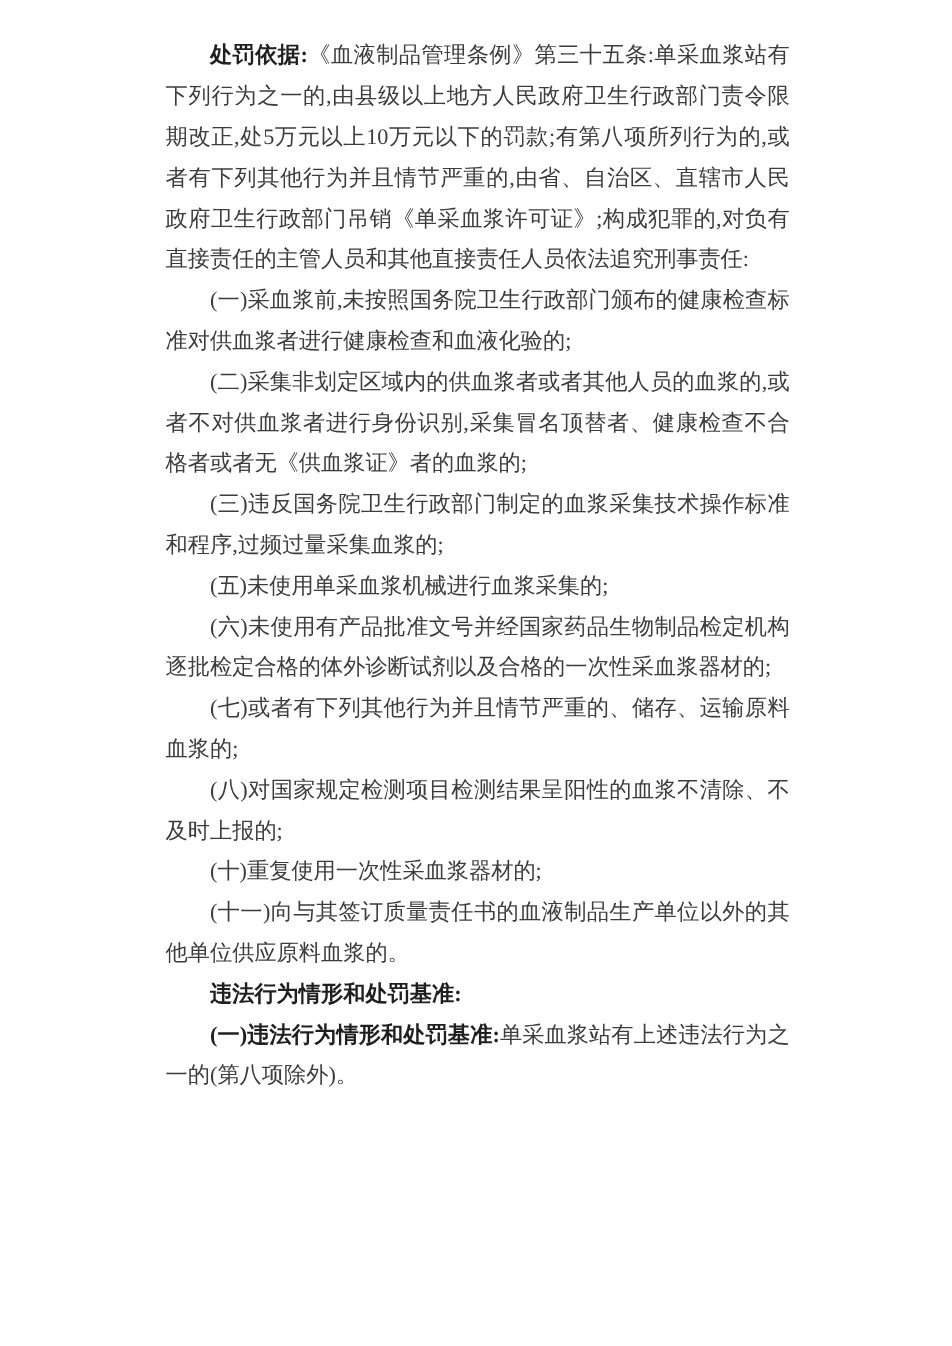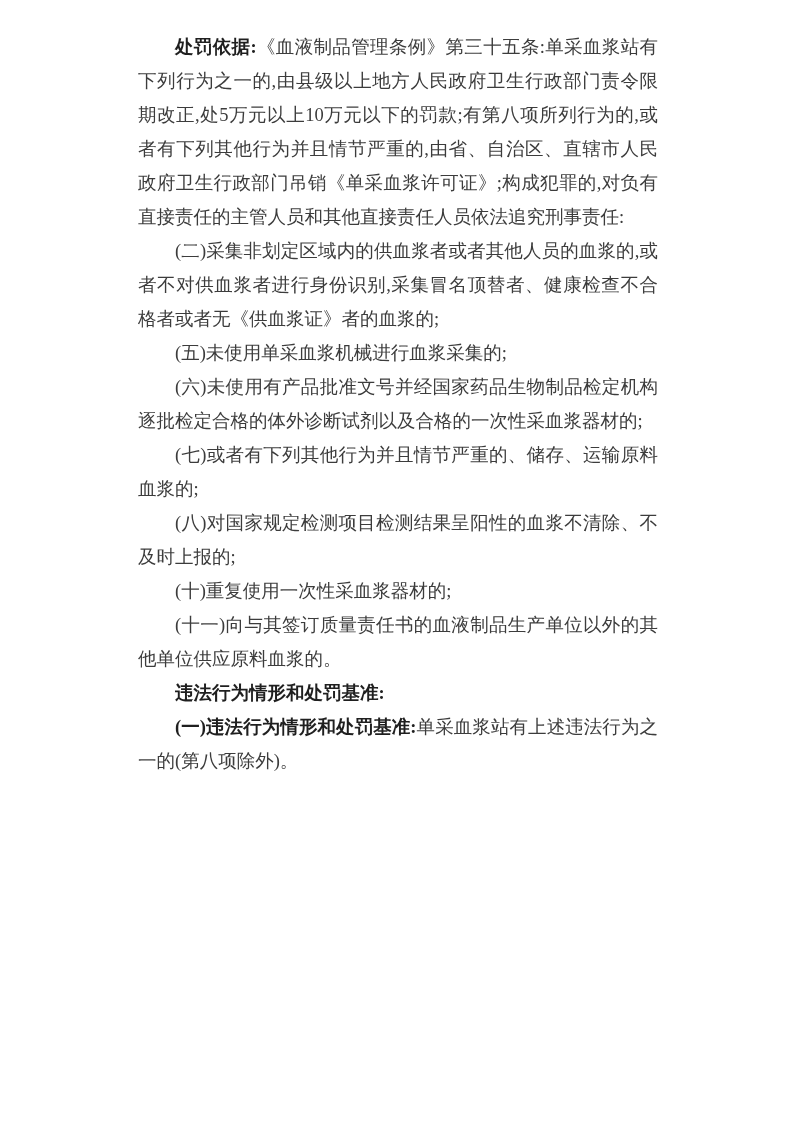--- a/index.html
+++ b/index.html
@@ -39,21 +39,23 @@
     font-weight: bold;
     color: #1f1f1f;
   }
 </style>
 </head>
 <body>
 
 <div class="page">
   <div class="doc-body">
       <p class="para"><span class="run bold">处罚依据:</span><span class="run">《血液制品管理条例》第三十五条:单采血浆站有下列行为之一的,由县级以上地方人民政府卫生行政部门责令限期改正,处5万元以上10万元以下的罚款;有第八项所列行为的,或者有下列其他行为并且情节严重的,由省、自治区、直辖市人民政府卫生行政部门吊销《单采血浆许可证》;构成犯罪的,对负有直接责任的主管人员和其他直接责任人员依法追究刑事责任:</span></p>
+      <p class="para"><span class="run">(一)采血浆前,未按照国务院卫生行政部门颁布的健康检查标准对供血浆者进行健康检查和血液化验的;</span></p>
       <p class="para"><span class="run">(二)采集非划定区域内的供血浆者或者其他人员的血浆的,或者不对供血浆者进行身份识别,采集冒名顶替者、健康检查不合格者或者无《供血浆证》者的血浆的;</span></p>
+      <p class="para"><span class="run">(三)违反国务院卫生行政部门制定的血浆采集技术操作标准和程序,过频过量采集血浆的;</span></p>
       <p class="para"><span class="run">(五)未使用单采血浆机械进行血浆采集的;</span></p>
       <p class="para"><span class="run">(六)未使用有产品批准文号并经国家药品生物制品检定机构逐批检定合格的体外诊断试剂以及合格的一次性采血浆器材的;</span></p>
       <p class="para"><span class="run">(七)或者有下列其他行为并且情节严重的、储存、运输原料血浆的;</span></p>
       <p class="para"><span class="run">(八)对国家规定检测项目检测结果呈阳性的血浆不清除、不及时上报的;</span></p>
       <p class="para"><span class="run">(十)重复使用一次性采血浆器材的;</span></p>
       <p class="para"><span class="run">(十一)向与其签订质量责任书的血液制品生产单位以外的其他单位供应原料血浆的。</span></p>
       <p class="para"><span class="run bold">违法行为情形和处罚基准:</span></p>
       <p class="para"><span class="run bold">(一)违法行为情形和处罚基准:</span><span class="run">单采血浆站有上述违法行为之一的(第八项除外)。</span></p>
     </div>
 </div>

